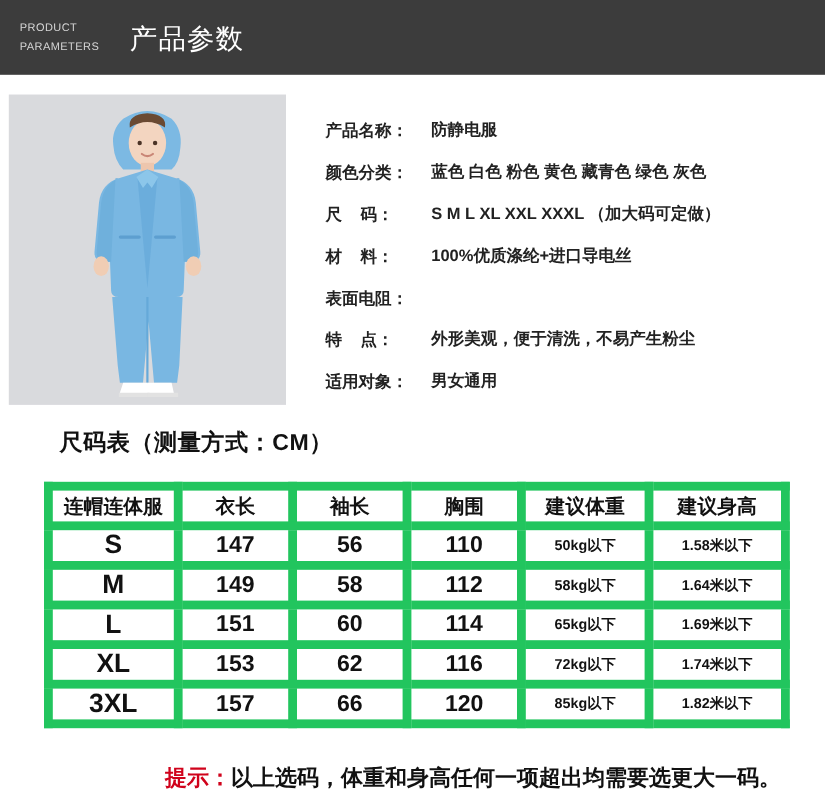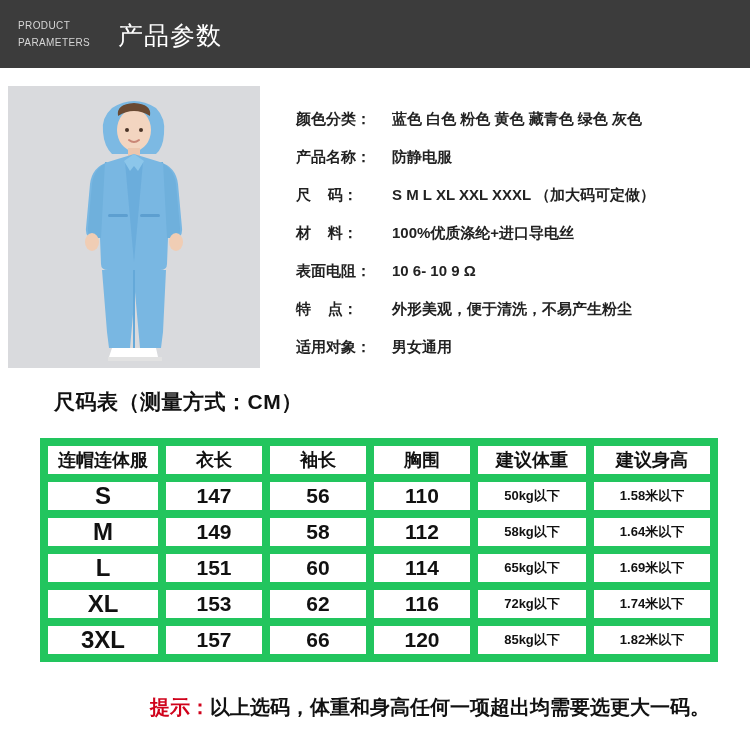--- a/index.html
+++ b/index.html
@@ -186,38 +186,37 @@
 
       <path d="M104 262 l22 0 l1 9 q0 4 -5 4 l-17 0 q-4 0 -4 -4 z" fill="#ffffff"></path>
       <path d="M126 262 l22 0 l2 9 q1 4 -4 4 l-17 0 q-5 0 -5 -4 z" fill="#ffffff"></path>
       <path d="M100 271 l28 0 l0 4 l-28 0 z" fill="#e2e2e2"></path>
       <path d="M126 271 l28 0 l0 4 l-28 0 z" fill="#e2e2e2"></path>
     </svg>
   </div>
 
   <div class="specs">
     <div class="spec-row">
+      <div class="spec-label">产品名称：</div>
+      <div class="spec-value">防静电服</div>
+    </div>
+    <div class="spec-row">
       <div class="spec-label">颜色分类：</div>
       <div class="spec-value">蓝色  白色  粉色  黄色 藏青色 绿色  灰色</div>
     </div>
     <div class="spec-row">
-      <div class="spec-label">产品名称：</div>
-      <div class="spec-value">防静电服</div>
-    </div>
-    <div class="spec-row">
       <div class="spec-label">尺    码：</div>
       <div class="spec-value">S  M  L  XL  XXL  XXXL  （加大码可定做）</div>
     </div>
     <div class="spec-row">
       <div class="spec-label">材    料：</div>
       <div class="spec-value">100%优质涤纶+进口导电丝</div>
     </div>
     <div class="spec-row">
       <div class="spec-label">表面电阻：</div>
-      <div class="spec-value">10 6- 10 9 Ω</div>
     </div>
     <div class="spec-row">
       <div class="spec-label">特    点：</div>
       <div class="spec-value">外形美观，便于清洗，不易产生粉尘</div>
     </div>
     <div class="spec-row">
       <div class="spec-label">适用对象：</div>
       <div class="spec-value">男女通用</div>
     </div>
   </div>

